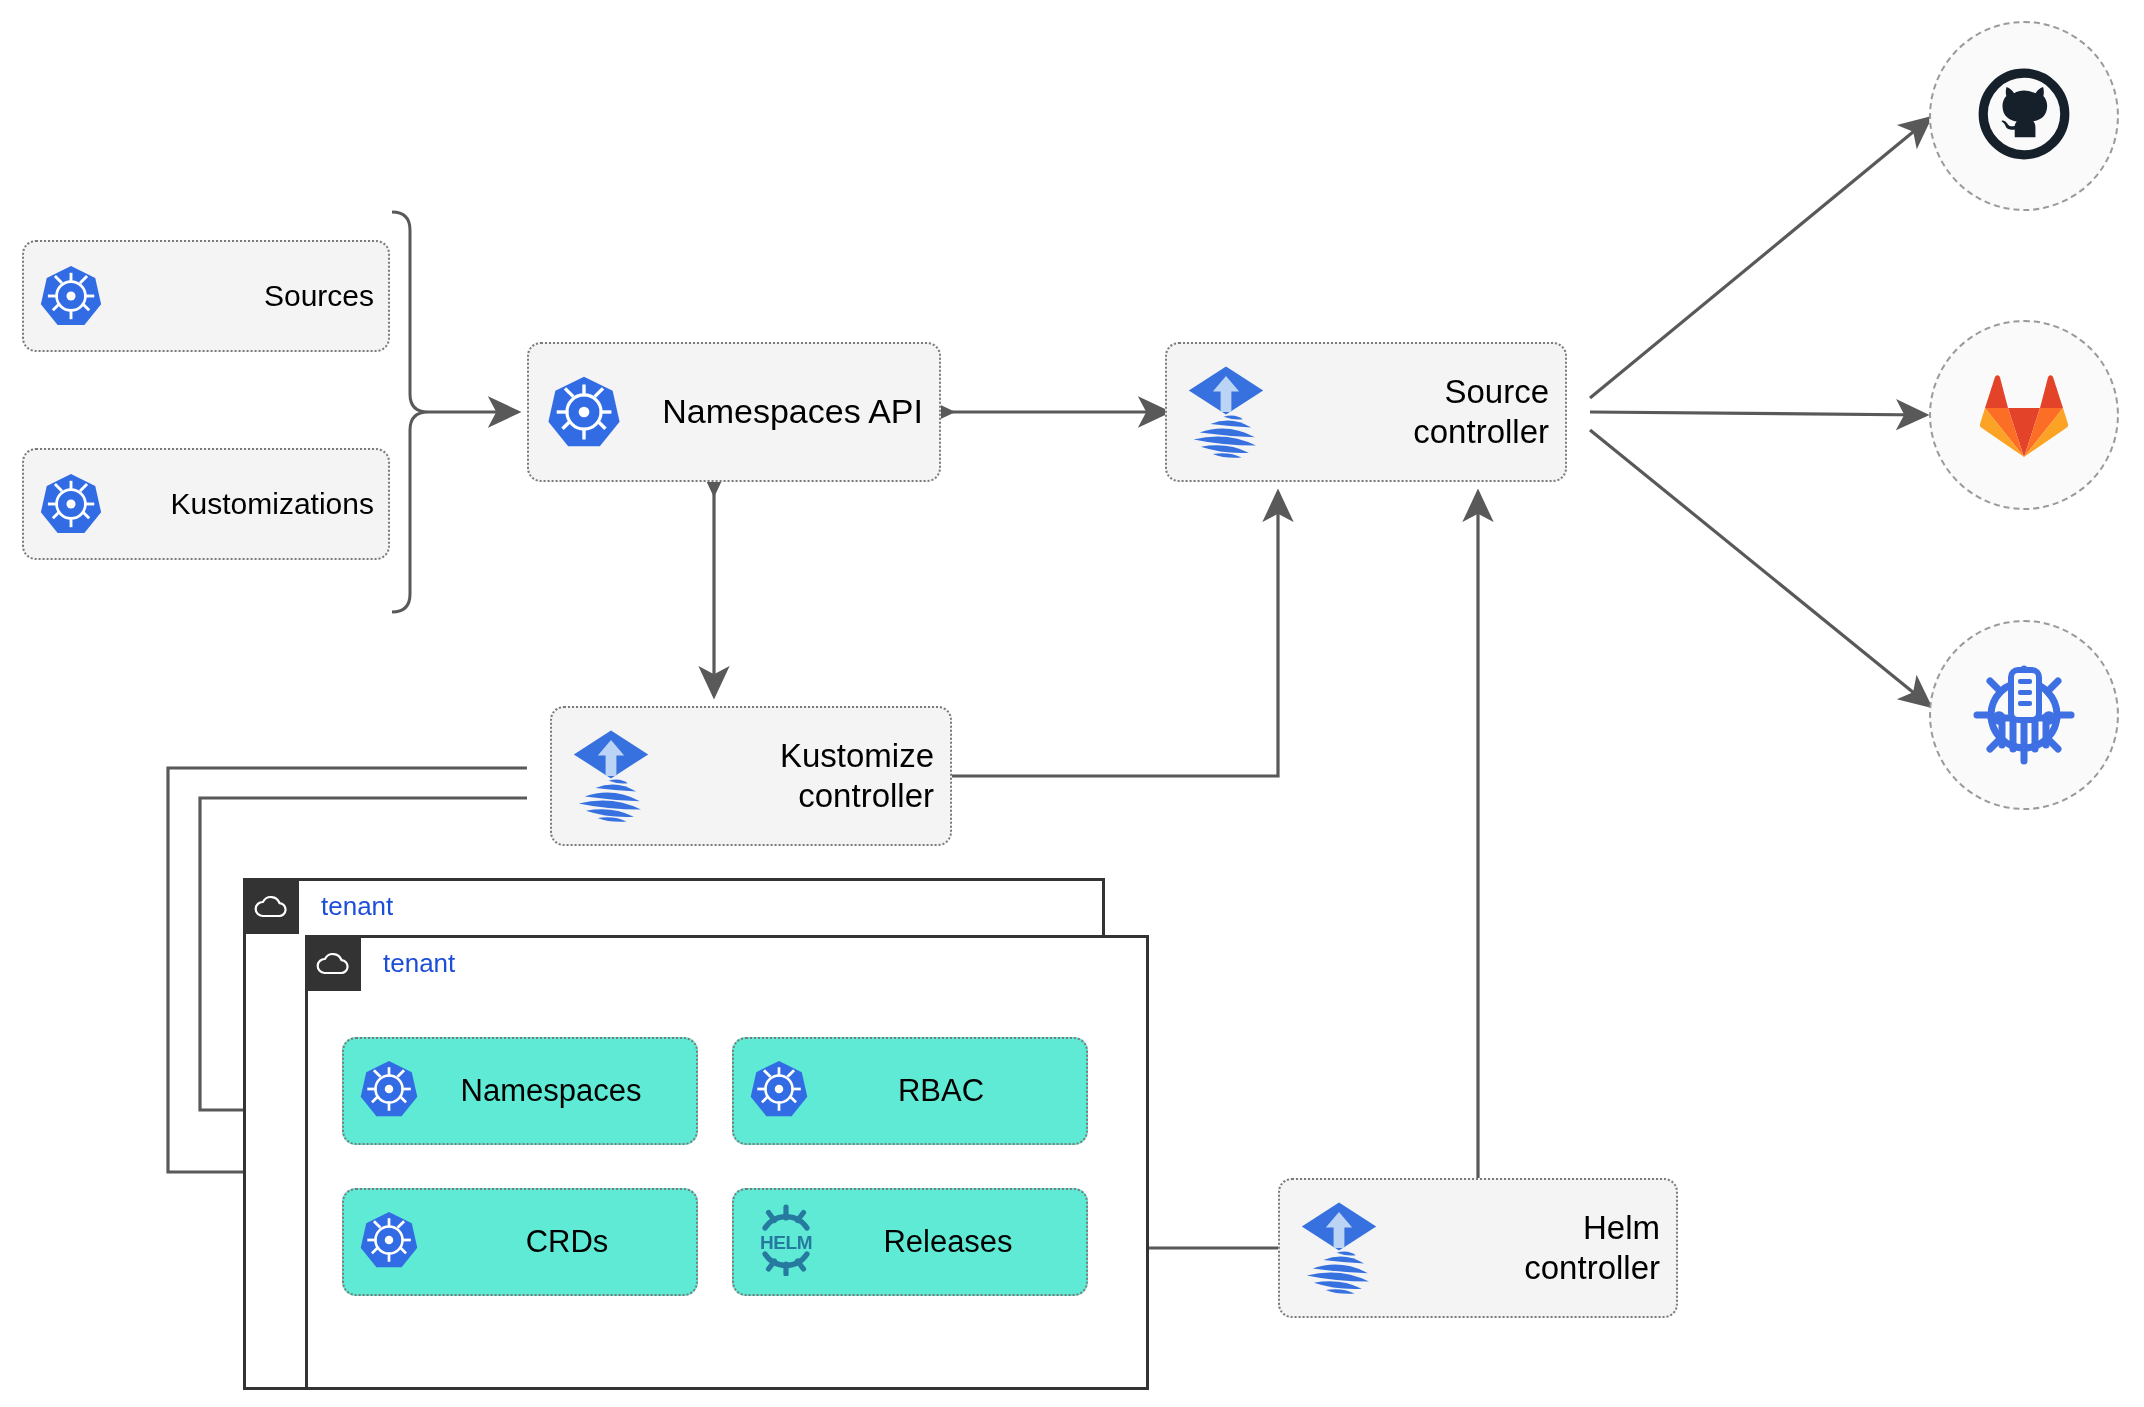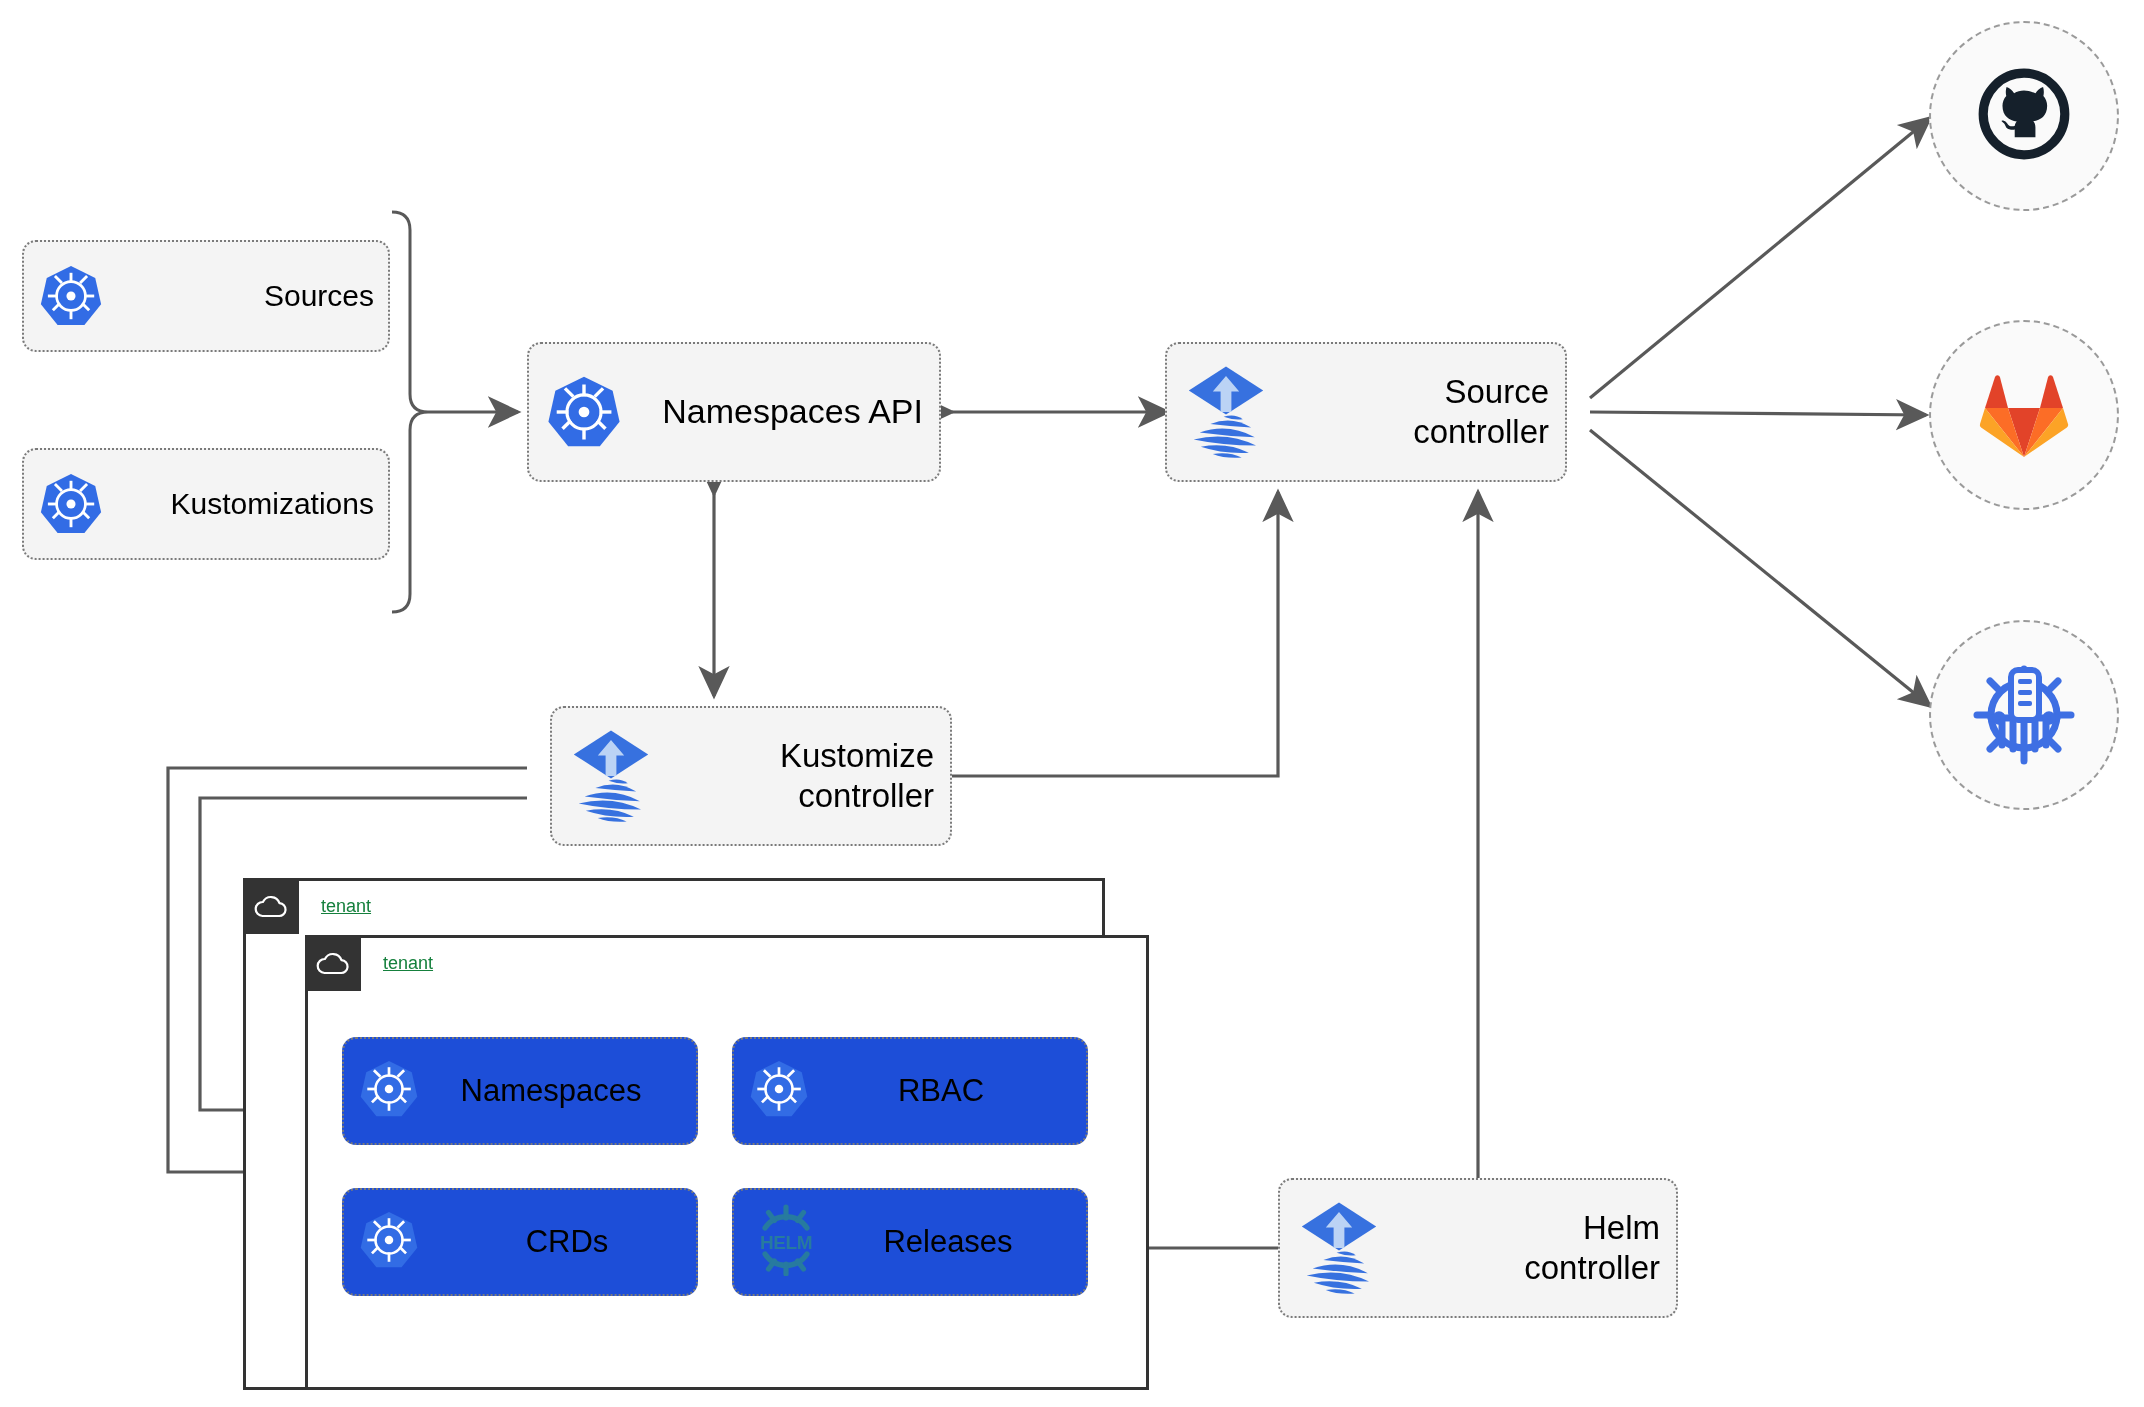--- a/index.html
+++ b/index.html
@@ -63,21 +63,21 @@
   .n-helmctl  { left: 1278px; top: 1178px; width: 400px; height: 140px; padding: 0 16px; }
 
   .n-src   .lbl, .n-kust .lbl { font-size: 30px; }
   .n-kapi  .lbl { font-size: 34px; }
   .n-srcctl .lbl, .n-kustctl .lbl, .n-helmctl .lbl { font-size: 33px; }
 
   
   .tile {
     position: absolute;
     box-sizing: border-box;
-    background: #1d4ed8;
+    background: #5eead4;
     border: 2.5px dotted #7a7a7a;
     border-radius: 14px;
     display: flex;
     align-items: center;
     padding: 0 14px;
     width: 356px;
     height: 108px;
     z-index: 14;
   }
   .tile .lbl { flex: 1; text-align: center; font-size: 31px; color: #000; }
@@ -105,23 +105,22 @@
     align-items: center;
   }
   .tenant-hdr .cloudbox {
     width: 56px; height: 56px;
     background: #333333;
     display: flex; align-items: center; justify-content: center;
     flex: 0 0 auto;
   }
   .tenant-hdr .tname {
     padding-left: 22px;
-    font-size: 18px;
-    color: #15803d;
-    text-decoration: underline;
+    font-size: 26px;
+    color: #1d4ed8;
   }
 
   
   .provider {
     position: absolute;
     box-sizing: border-box;
     width: 190px; height: 190px;
     border-radius: 50%;
     border: 2.5px dashed #9a9a9a;
     background: #fafafa;

